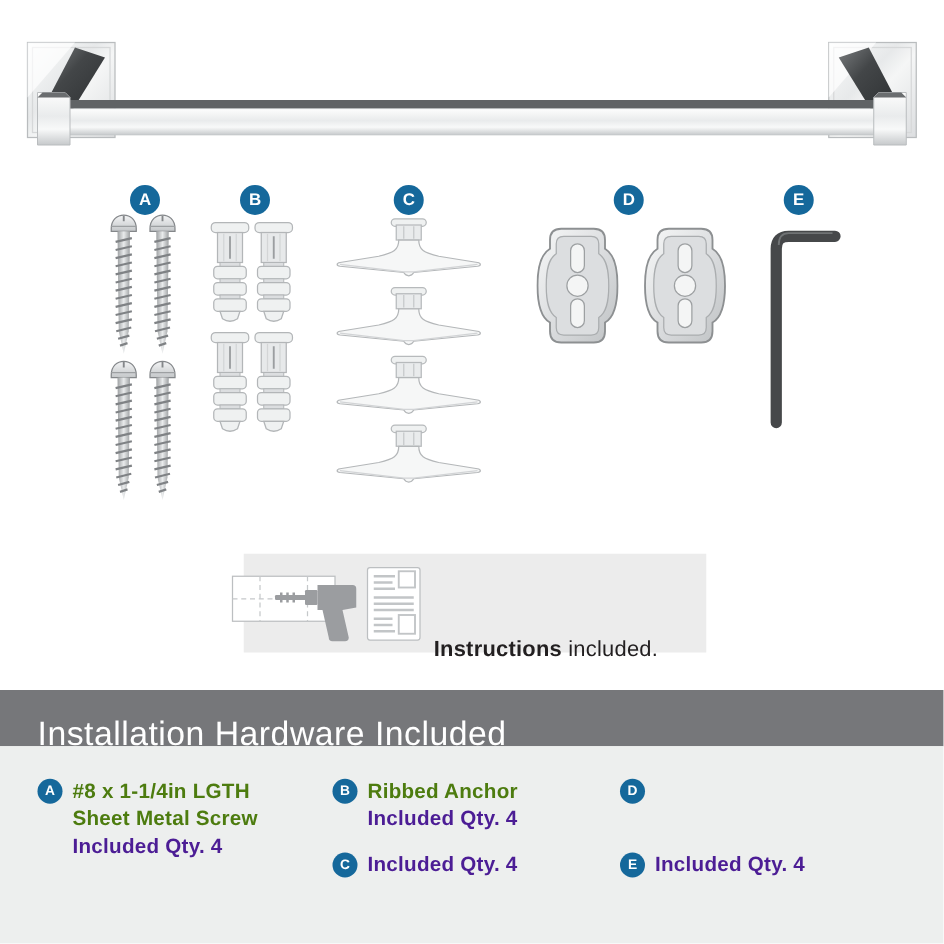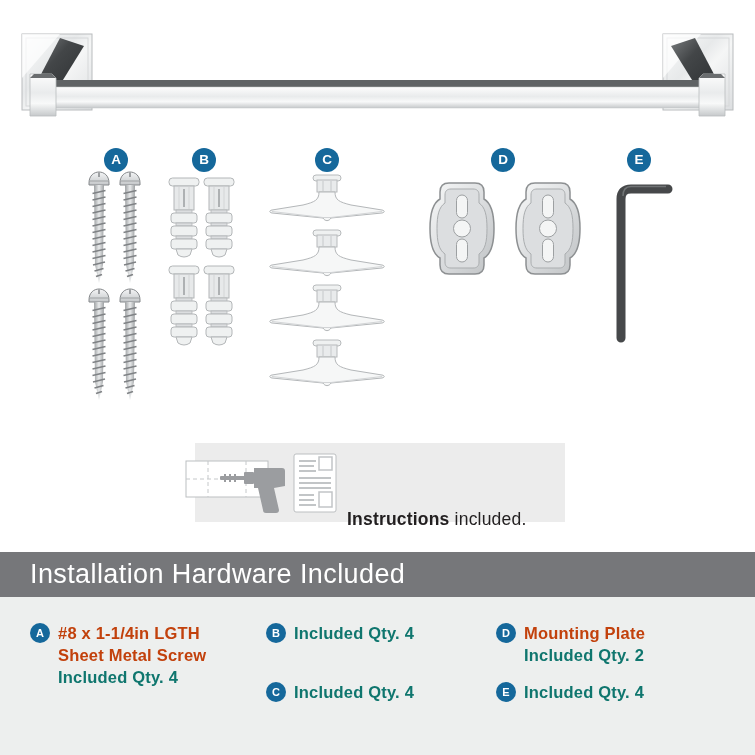--- a/index.html
+++ b/index.html
@@ -15,30 +15,30 @@
 
   
   .note-box { position:absolute; left:195px; top:443px; width:370px; height:79px; background:#ececec; }
   .note-text { position:absolute; left:347px; top:459px; font-size:17.5px; line-height:24px;
     color:#221f20; white-space:pre-wrap; letter-spacing:0.2px; }
   .note-text .b { font-weight:bold; }
 
   
   .banner { position:absolute; left:0; top:552px; width:755px; height:45px; background:#76777a; }
   .banner span { display:block; margin-left:30px; line-height:45px; font-size:27px;
-    font-weight:500; color:#ffffff; letter-spacing:0.4px; }
+    font-weight:500; color:#ffffff; letter-spacing:0.4px;margin-top:13px; }
 
   
   .list-bg { position:absolute; left:0; top:597px; width:755px; height:158px; background:#edefee; }
   .hw-item { position:absolute; display:flex; align-items:flex-start; }
   .lbadge { flex:0 0 auto; width:20px; height:20px; border-radius:50%; background:#15689b;
     color:#ffffff; font-size:11px; font-weight:bold; text-align:center; line-height:20px;
     margin-right:8px; margin-top:1px; }
-  .hw-name { font-size:16.5px; font-weight:bold; color:#c2410c; line-height:22px; letter-spacing:0.2px; }
-  .hw-qty  { font-size:16.5px; font-weight:bold; color:#0f766e; line-height:22px; letter-spacing:0.2px; }
+  .hw-name { font-size:16.5px; font-weight:bold; color:#4d7c0f; line-height:22px; letter-spacing:0.2px; }
+  .hw-qty  { font-size:16.5px; font-weight:bold; color:#4c1d95; line-height:22px; letter-spacing:0.2px; }
 </style>
 </head>
 <body>
 
 <div class="stage">
 
   <svg width="0" height="0" style="position:absolute" aria-hidden="true">
     <defs>
       <linearGradient id="gHead" x1="0" y1="0" x2="0" y2="1">
         <stop offset="0" stop-color="#f4f5f6"></stop>
@@ -249,37 +249,34 @@
     <div>
       <div class="hw-name">#8 x 1-1/4in LGTH</div>
       <div class="hw-name">Sheet Metal Screw</div>
       <div class="hw-qty">Included Qty. 4</div>
     </div>
   </div>
 
   <div class="hw-item" style="left:266px;top:622px">
     <span class="lbadge">B</span>
     <div>
+      <div class="hw-name">Ribbed Anchor</div>
       <div class="hw-qty">Included Qty. 4</div>
     </div>
   </div>
 
   <div class="hw-item" style="left:266px;top:681px">
     <span class="lbadge">C</span>
     <div>
       <div class="hw-qty">Included Qty. 4</div>
     </div>
   </div>
 
   <div class="hw-item" style="left:496px;top:622px">
     <span class="lbadge">D</span>
-    <div>
-      <div class="hw-name">Mounting Plate</div>
-      <div class="hw-qty">Included Qty. 2</div>
-    </div>
   </div>
 
   <div class="hw-item" style="left:496px;top:681px">
     <span class="lbadge">E</span>
     <div>
       <div class="hw-qty">Included Qty. 4</div>
     </div>
   </div>
 
 </div>

